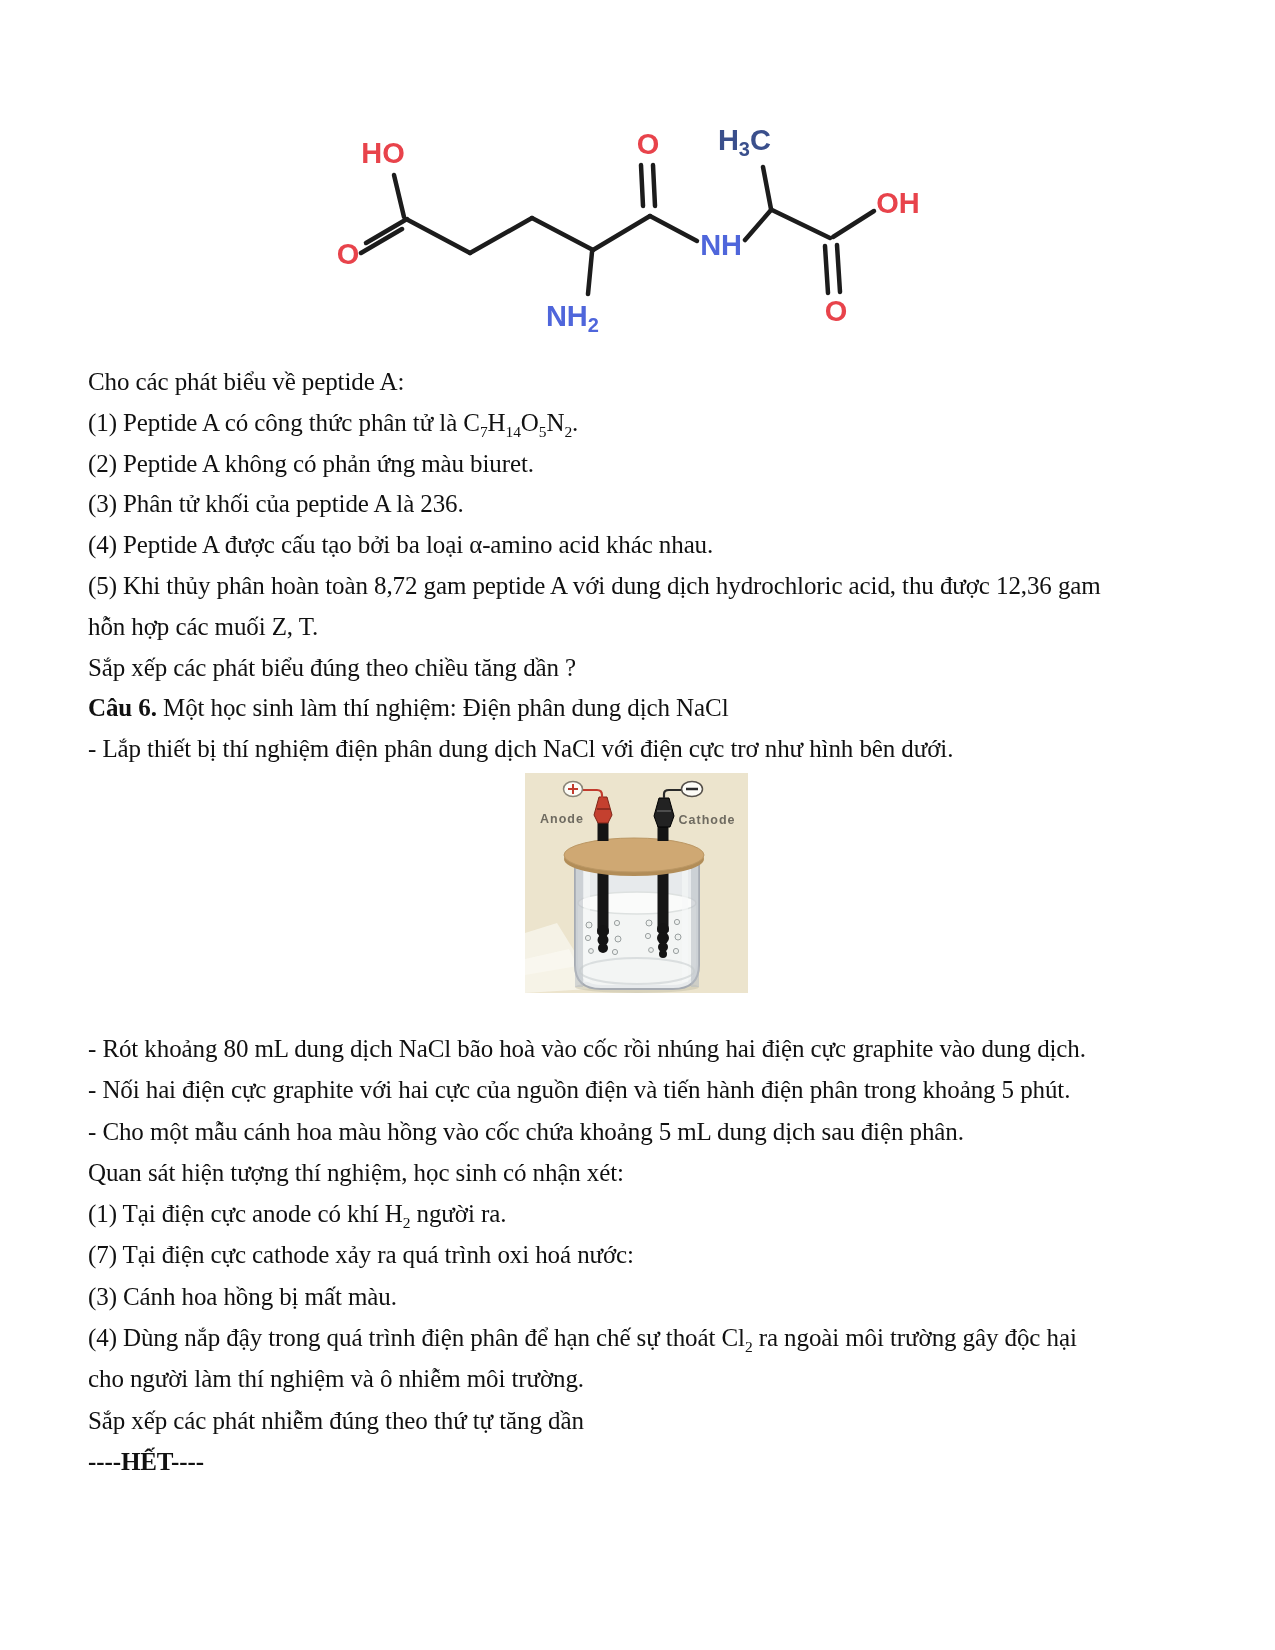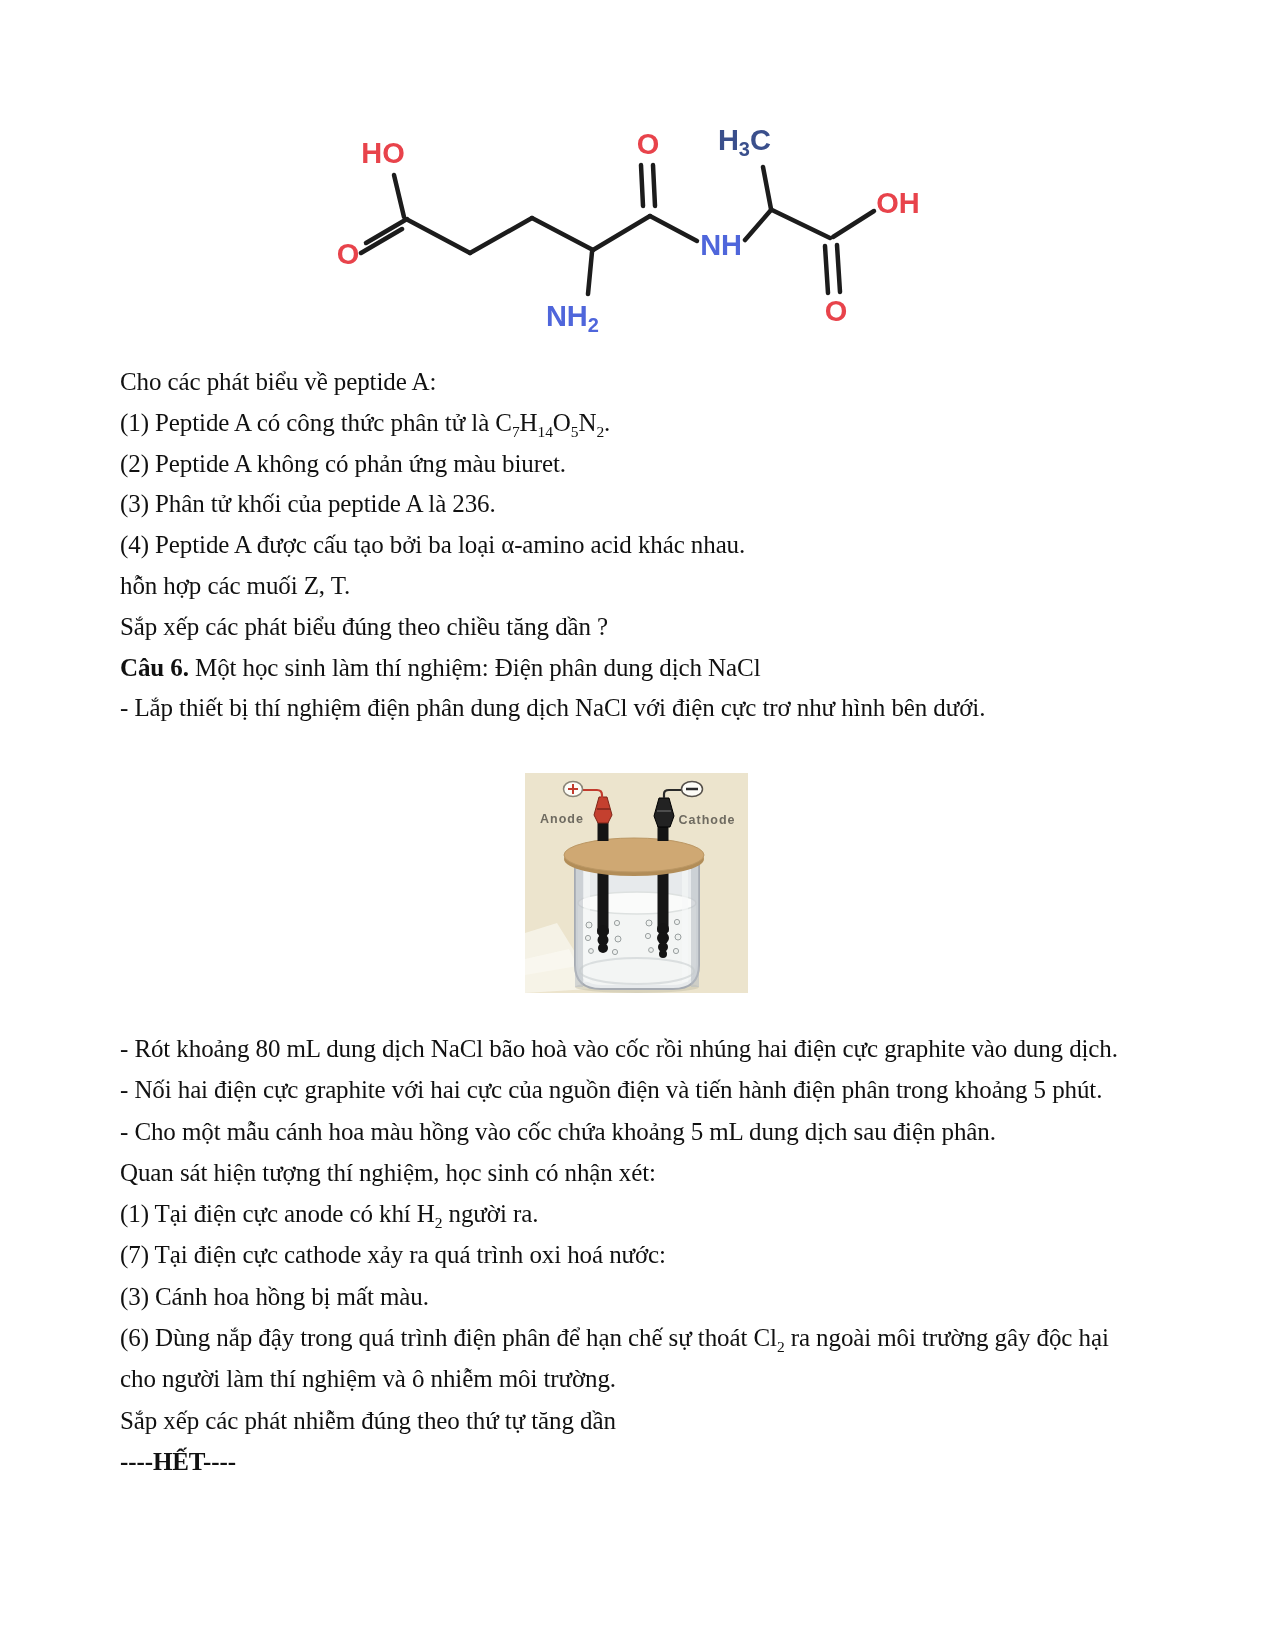--- a/index.html
+++ b/index.html
@@ -1,21 +1,21 @@
 <!DOCTYPE html>
 <html><head>
 <meta charset="utf-8">
 <style>
   html,body{margin:0;padding:0;}
   body{
     width:1275px;height:1650px;position:relative;background:#ffffff;
     font-family:"Liberation Serif", serif;color:#111;
     letter-spacing:-0.1px;
   }
-  #text-top,#text-bottom{position:absolute;left:88px;width:1130px;margin-left:32px;}
+  #text-top,#text-bottom{position:absolute;left:88px;width:1130px;}
   #text-top{top:362px;}
   #text-bottom{top:1028px;}
   #text-top p{line-height:40.8px;}
   #text-bottom p{line-height:41.3px;}
   p{margin:0;font-size:25px;white-space:nowrap;}
   p sub{font-size:0.62em;line-height:0;}
   p .b{font-weight:bold;}
   p.center{text-align:left;font-weight:bold;}
   #molecule{position:absolute;left:320px;top:105px;overflow:visible;}
   #apparatus{position:absolute;left:525px;top:773px;overflow:visible;}
@@ -58,20 +58,21 @@
   <text x="546" y="326" fill="#4f66db"><tspan class="atom">NH</tspan><tspan class="atom-sub" dy="6">2</tspan></text>
   <text x="718" y="150" fill="#3a4f8c"><tspan class="atom">H</tspan><tspan class="atom-sub" dy="6">3</tspan><tspan class="atom" dy="-6">C</tspan></text>
 </svg>
 
 <div id="text-top">
     <p><span>Cho các phát biểu về peptide A:</span></p>
     <p><span>(1) Peptide A có công thức phân tử là C</span><sub>7</sub><span>H</span><sub>14</sub><span>O</span><sub>5</sub><span>N</span><sub>2</sub><span>.</span></p>
     <p><span>(2) Peptide A không có phản ứng màu biuret.</span></p>
     <p><span>(3) Phân tử khối của peptide A là 236.</span></p>
     <p><span>(4) Peptide A được cấu tạo bởi ba loại α-amino acid khác nhau.</span></p>
+    <p><span>(5) Khi thủy phân hoàn toàn 8,72 gam peptide A với dung dịch hydrochloric acid, thu được 12,36 gam</span></p>
     <p><span>hỗn hợp các muối Z, T.</span></p>
     <p><span>Sắp xếp các phát biểu đúng theo chiều tăng dần ?</span></p>
     <p><span class="b">Câu 6.</span><span> Một học sinh làm thí nghiệm: Điện phân dung dịch NaCl</span></p>
     <p><span>- Lắp thiết bị thí nghiệm điện phân dung dịch NaCl với điện cực trơ như hình bên dưới.</span></p>
   </div>
 
 <svg id="apparatus" width="223" height="220" viewBox="0 0 223 220">
   <rect x="0" y="0" width="223" height="220" fill="#ece4cd"></rect>
   <polygon points="0,160 32,150 58,192 0,202" fill="#f7f4ea" opacity="0.85"></polygon>
   <polygon points="0,186 44,176 64,216 0,220" fill="#fbf9f2" opacity="0.7"></polygon>
@@ -143,17 +144,17 @@
 </svg>
 
 <div id="text-bottom">
     <p><span>- Rót khoảng 80 mL dung dịch NaCl bão hoà vào cốc rồi nhúng hai điện cực graphite vào dung dịch.</span></p>
     <p><span>- Nối hai điện cực graphite với hai cực của nguồn điện và tiến hành điện phân trong khoảng 5 phút.</span></p>
     <p><span>- Cho một mẫu cánh hoa màu hồng vào cốc chứa khoảng 5 mL dung dịch sau điện phân.</span></p>
     <p><span>Quan sát hiện tượng thí nghiệm, học sinh có nhận xét:</span></p>
     <p><span>(1) Tại điện cực anode có khí H</span><sub>2</sub><span> người ra.</span></p>
     <p><span>(7) Tại điện cực cathode xảy ra quá trình oxi hoá nước:</span></p>
     <p><span>(3) Cánh hoa hồng bị mất màu.</span></p>
-    <p><span>(6) Dùng nắp đậy trong quá trình điện phân để hạn chế sự thoát Cl</span><sub>2</sub><span> ra ngoài môi trường gây độc hại</span></p>
+    <p><span>(4) Dùng nắp đậy trong quá trình điện phân để hạn chế sự thoát Cl</span><sub>2</sub><span> ra ngoài môi trường gây độc hại</span></p>
     <p><span>cho người làm thí nghiệm và ô nhiễm môi trường.</span></p>
     <p><span>Sắp xếp các phát nhiễm đúng theo thứ tự tăng dần</span></p>
     <p class="center"><span class="b">----HẾT----</span></p>
   </div>
 
 </body></html>

